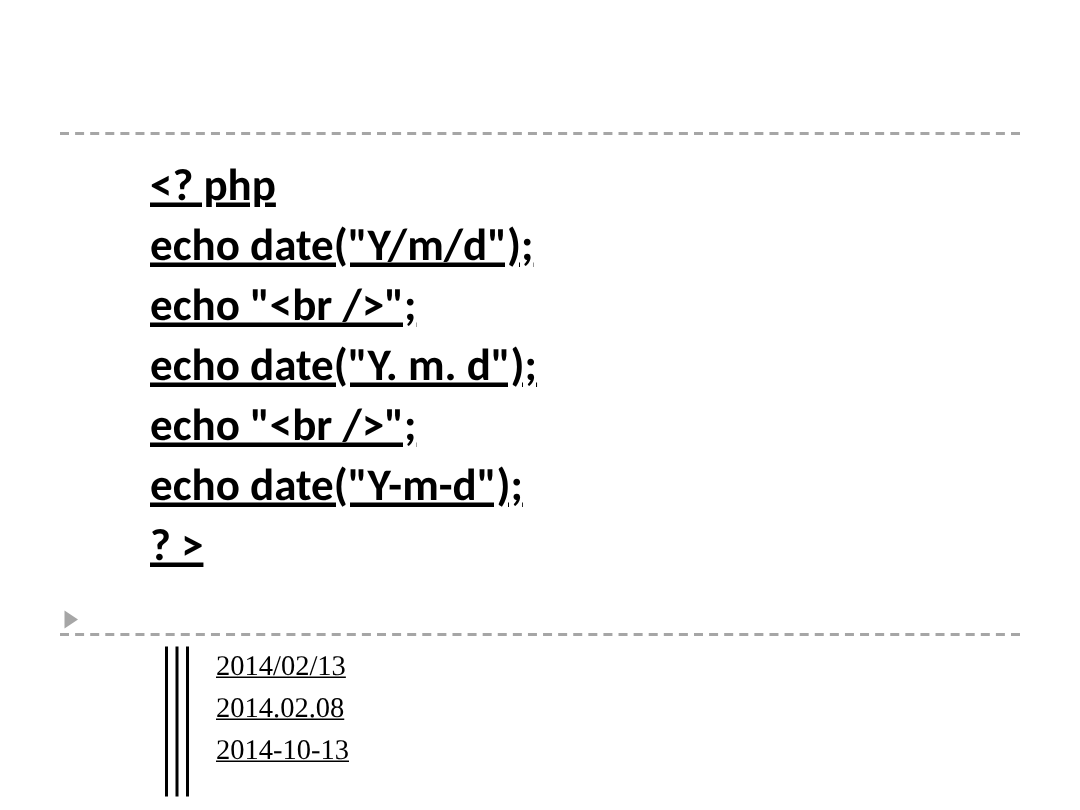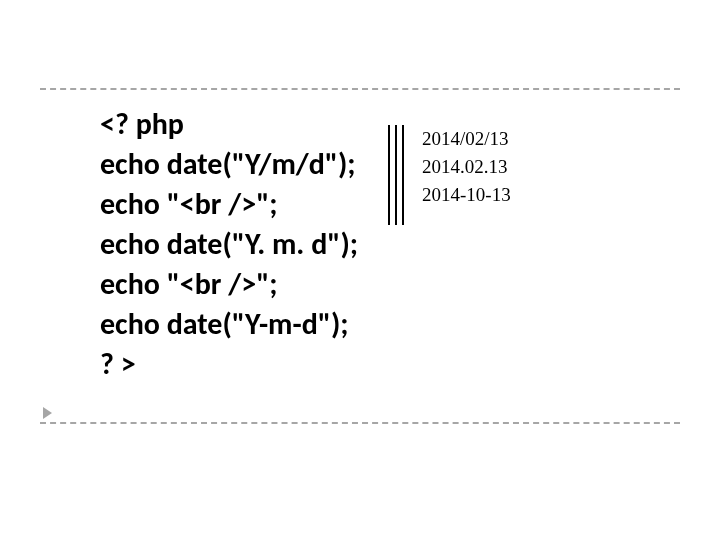--- a/index.html
+++ b/index.html
@@ -25,38 +25,39 @@
   }
   .divider.top { top: 88px; }
   .divider.bottom { top: 422px; }
 
   .content-row {
     position: absolute;
     top: 104px;
     left: 100px;
     right: 40px;
     display: flex;
-    flex-direction: row;
+    flex-direction: column;
     align-items: flex-start;
+    text-decoration: underline;
   }
   .code-col {
     flex: 0 0 auto;
     padding-right: 20px;
   }
   .code-line {
     font-family: Calibri, "Segoe UI", Arial, sans-serif;
     font-weight: 700;
     font-size: 30px;
     line-height: 40px;
     color: #000000;
     white-space: pre;
   }
   .output-col {
     flex: 0 0 auto;
-    margin-top: 21px;
+    margin-top: 47px;
     margin-left: 10px;
     display: flex;
     flex-direction: row;
     align-items: flex-start;
   }
   .vbars {
     display: flex;
     flex-direction: row;
     margin-right: 18px;
   }
@@ -104,21 +105,21 @@
     </div>
 
     <div class="output-col">
       <div class="vbars">
         <div class="vbar"></div>
         <div class="vbar"></div>
         <div class="vbar"></div>
       </div>
       <div class="output-text">
         <div>2014/02/13</div>
-        <div>2014.02.13</div>
+        <div>2014.02.08</div>
         <div>2014-10-13</div>
       </div>
     </div>
 
   </div>
 
   <div class="divider bottom"></div>
   <div class="bullet-marker"></div>
 
 </div>

